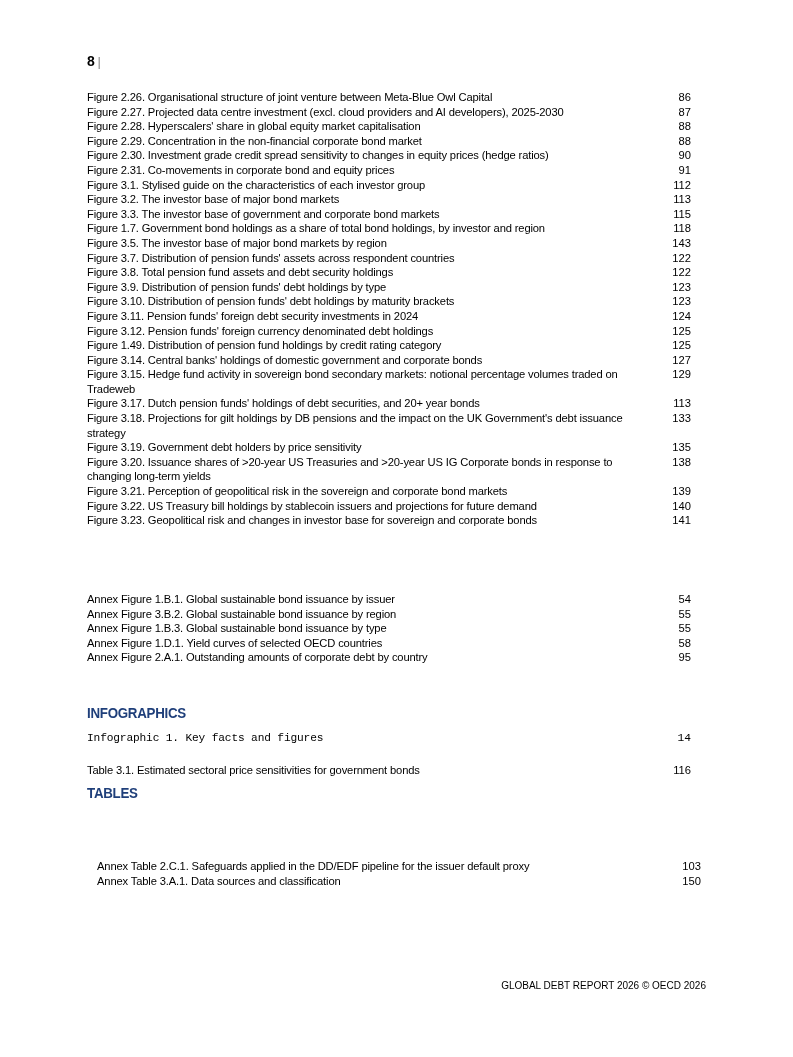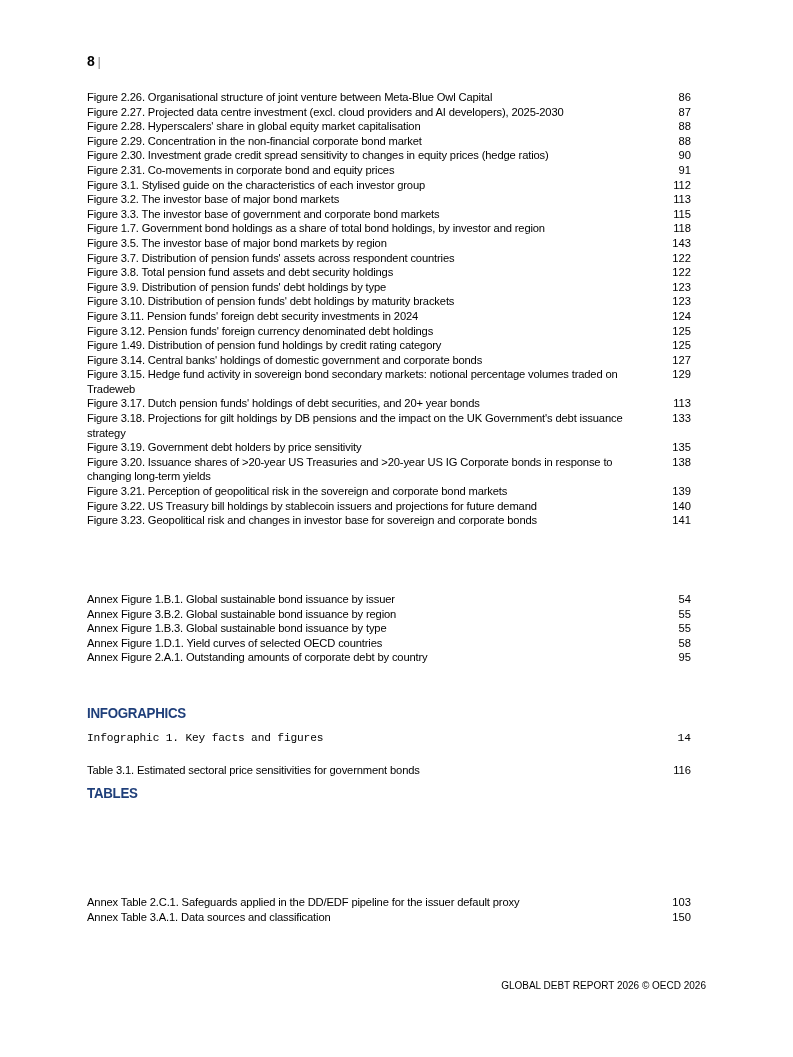--- a/index.html
+++ b/index.html
@@ -180,21 +180,21 @@
   </div>
 
 <div class="heading" style="top:785px;">TABLES</div>
 <div class="toc" style="top:763px;" id="tables-list">
     <div class="row">
       <span class="t">Table 3.1. Estimated sectoral price sensitivities for government bonds</span>
       <span class="p">116</span>
     </div>
   </div>
 
-<div class="toc" style="top:895px;" id="annex-tables-list">
+<div class="toc" style="top:859px;margin-left:10px;" id="annex-tables-list">
     <div class="row">
       <span class="t">Annex Table 2.C.1. Safeguards applied in the DD/EDF pipeline for the issuer default proxy</span>
       <span class="p">103</span>
     </div>
     <div class="row">
       <span class="t">Annex Table 3.A.1. Data sources and classification</span>
       <span class="p">150</span>
     </div>
   </div>
 

